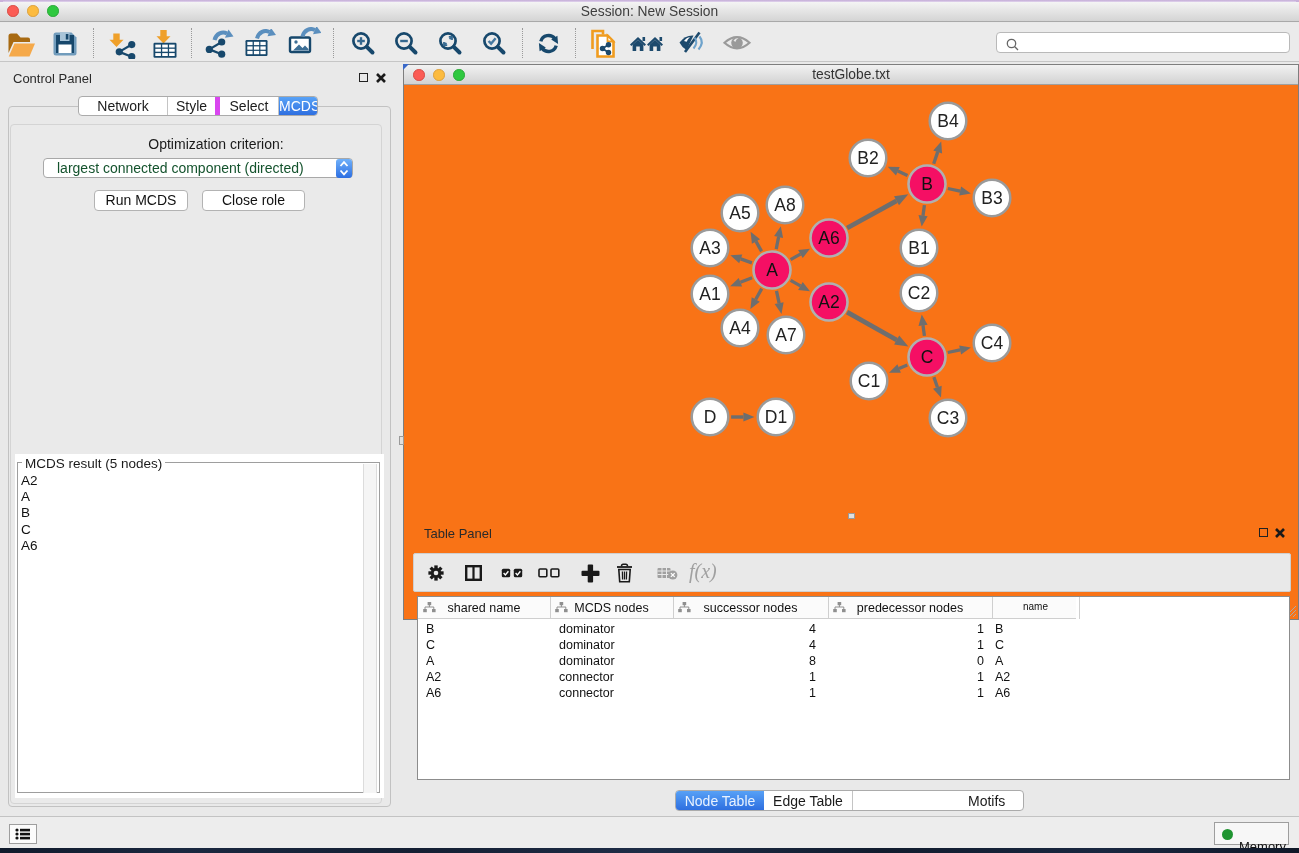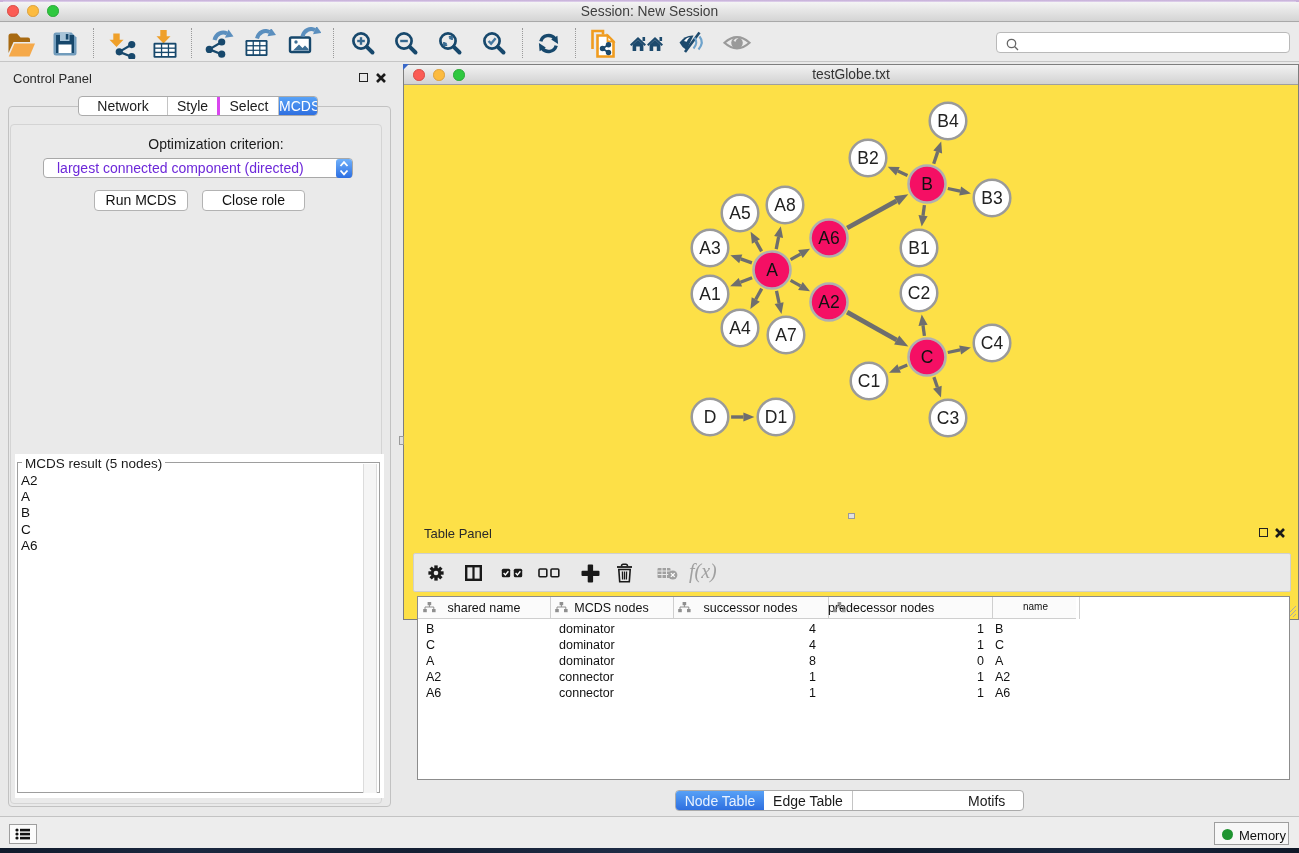--- a/index.html
+++ b/index.html
@@ -41,47 +41,47 @@
 <div class="abs" style="left:359px;top:73px;width:9px;height:9px;border:1.6px solid #222;"></div>
 <svg class="abs" style="left:375px;top:72px;" width="12" height="12">
     <path d="M2 2 L10 10 M10 2 L2 10" stroke="#1a1a1a" stroke-width="2.6"></path>
   </svg>
 
 <div class="abs" style="left:8px;top:106px;width:383px;height:701px;border:1px solid #c2c2c2;border-radius:4px;background:#e9e9e9;"></div>
 <div class="abs" style="left:10px;top:124px;width:372px;height:680px;border:1px solid #d4d4d4;border-radius:4px;background:#eaeaea;"></div>
 
 <div class="abs" style="left:78px;top:96px;height:20px;display:flex;border:1px solid #ababab;border-radius:4px;overflow:hidden;background:#fff;">
   <div style="width:89px;line-height:19px;text-align:center;font-size:14px;color:#1c1c1c;border-right:1px solid #c4c4c4;">Network</div>
-  <div style="width:52px;line-height:19px;text-align:center;font-size:14px;color:#1c1c1c;border-right:3px solid #d946ef;">Style</div>
+  <div style="width:52px;line-height:19px;text-align:center;font-size:14px;color:#1c1c1c;border-right:5px solid #d946ef;">Style</div>
   <div style="width:59px;line-height:19px;text-align:center;font-size:14px;color:#1c1c1c;border-right:1px solid #c4c4c4;">Select</div>
   <div style="width:38px;line-height:19px;text-align:center;font-size:14px;color:#fff;background:linear-gradient(#59a3f7,#2e6fe0);">MCDS</div>
 </div>
 
 <div class="abs" style="left:10px;top:136px;width:412px;text-align:center;font-size:14px;color:#1a1a1a;">Optimization criterion:</div>
 
 <div class="abs" style="left:43px;top:158px;width:310px;height:20px;background:#fff;border:1px solid #a8a8a8;border-radius:4px;">
-  <div style="position:absolute;left:13px;top:0;font-size:14px;color:#6d28d9;line-height:18px;">largest connected component (directed)</div>
+  <div style="position:absolute;left:13px;top:0;font-size:14px;color:#14532d;line-height:18px;">largest connected component (directed)</div>
   <div style="position:absolute;right:0px;top:0px;width:16px;height:18.5px;border-radius:3px;background:linear-gradient(#70b1fa,#2c6ee2);">
     <svg width="16" height="19">
         <path d="M4.5 7 L8 3.2 L11.5 7" fill="none" stroke="#fff" stroke-width="1.8"></path>
         <path d="M4.5 11.5 L8 15.3 L11.5 11.5" fill="none" stroke="#fff" stroke-width="1.8"></path>
       </svg>
   </div>
 </div>
 
 <div class="abs" style="left:94px;top:190px;width:94px;height:21px;background:#fff;border:1px solid #b3b3b3;border-radius:4px;text-align:center;font-size:14px;color:#111;line-height:19px;">Run MCDS</div>
 <div class="abs" style="left:202px;top:190px;width:103px;height:21px;background:#fff;border:1px solid #b3b3b3;border-radius:4px;text-align:center;font-size:14px;color:#111;line-height:19px;">Close role</div>
 
 <div class="abs" style="left:15px;top:454px;width:369px;height:344px;background:#fff;"></div>
 <div class="abs" style="left:17px;top:462px;width:363px;height:331px;border:1px solid #9e9e9e;"></div>
 <div class="abs" style="left:22px;top:455.5px;background:#fff;padding:0 3px;font-size:13.5px;color:#1a1a1a;">MCDS result (5 nodes)</div>
 <div class="abs" style="left:21px;top:473px;font-size:13.5px;color:#111;line-height:16.2px;">A2<br>A<br>B<br>C<br>A6</div>
 <div class="abs" style="left:363px;top:463.5px;width:14px;height:329px;background:#f5f5f5;border-left:1px solid #dcdcdc;border-right:1px solid #dcdcdc;"></div>
 
-<div class="abs" style="left:403px;top:64px;width:896px;height:556px;border:1px solid #7e7e7e;background:#fde047;text-decoration:underline;">
+<div class="abs" style="left:403px;top:64px;width:896px;height:556px;border:1px solid #7e7e7e;background:#f97316;text-decoration:underline;">
   <div style="position:absolute;left:-1px;top:-1px;width:0;height:0;border-top:6px solid #3968c8;border-right:6px solid transparent;z-index:5;"></div>
   <div style="position:absolute;left:0;top:0;width:100%;height:20px;background:linear-gradient(#f2f2f2,#d2d2d2);border-bottom:1px solid #9f9f9f;">
     <div class="abs" style="left:9px;top:4px;width:11.5px;height:11.5px;border-radius:50%;background:#fb5c55;border:0.5px solid #d84942;"></div>
     <div class="abs" style="left:29px;top:4px;width:11.5px;height:11.5px;border-radius:50%;background:#fcbb3f;border:0.5px solid #dda03a;"></div>
     <div class="abs" style="left:49px;top:4px;width:11.5px;height:11.5px;border-radius:50%;background:#2fc83f;border:0.5px solid #27a835;"></div>
     <div style="text-align:center;font-size:13.8px;color:#333;line-height:20px;">testGlobe.txt</div>
   </div>
   <svg id="graph" style="position:absolute;left:0;top:21px;" width="893" height="426" font-family="&quot;Liberation Sans&quot;, sans-serif">
 <line x1="357.6" y1="165.4" x2="352.0" y2="155.4" stroke="#6e6e6e" stroke-width="3.3"></line>
 <polygon points="346.6,145.8 356.0,153.2 347.9,157.7" fill="#6e6e6e"></polygon>
@@ -246,21 +246,21 @@
 <div class="abs" style="left:417px;top:596px;width:873px;height:184px;background:#fff;border:1px solid #8c8c8c;">
 <div style="position:absolute;left:0;top:0;width:658px;height:22px;background:#fbfbfb;border-bottom:1px solid #cfcfcf;"></div>
 <div style="position:absolute;left:132px;top:0;width:1px;height:22px;background:#cfcfcf;"></div>
 <div style="position:absolute;left:255px;top:0;width:1px;height:22px;background:#cfcfcf;"></div>
 <div style="position:absolute;left:410px;top:0;width:1px;height:22px;background:#cfcfcf;"></div>
 <div style="position:absolute;left:574px;top:0;width:1px;height:22px;background:#cfcfcf;"></div>
 <div style="position:absolute;left:661px;top:0;width:1px;height:22px;background:#cfcfcf;"></div>
 <div style="position:absolute;left:0px;top:4px;width:132px;text-align:center;font-size:12.5px;color:#111;">shared name</div>
 <div style="position:absolute;left:132px;top:4px;width:123px;text-align:center;font-size:12.5px;color:#111;">MCDS nodes</div>
 <div style="position:absolute;left:255px;top:4px;width:155px;text-align:center;font-size:12.5px;color:#111;">successor nodes</div>
-<div style="position:absolute;left:410px;top:4px;width:164px;text-align:left;font-size:12.5px;color:#111;">predecessor nodes</div>
+<div style="position:absolute;left:410px;top:4px;width:164px;text-align:center;font-size:12.5px;color:#111;">predecessor nodes</div>
 <div style="position:absolute;left:574px;top:4px;width:87px;text-align:center;font-size:10px;color:#111;">name</div>
 <svg width="13" height="11" style="position:absolute;left:5px;top:5px;" class="s">
       <g fill="#8f8f8f">
         <rect x="4.6" y="0" width="3.6" height="3.2"></rect>
         <rect x="0.2" y="7" width="3.6" height="3.2"></rect>
         <rect x="9" y="7" width="3.6" height="3.2"></rect>
       </g>
       <g stroke="#8f8f8f" stroke-width="1">
         <path d="M6.4 3 V5 M2 7 V5 H10.8 V7" fill="none"></path>
       </g>
@@ -338,21 +338,21 @@
         <circle cx="7" cy="9" r="1.6"></circle>
         <circle cx="7" cy="13" r="1.6"></circle>
         <rect x="10" y="3.8" width="10" height="2.6"></rect>
         <rect x="10" y="7.8" width="10" height="2.6"></rect>
         <rect x="10" y="11.8" width="10" height="2.6"></rect>
       </g>
     </svg>
 </div>
 <div class="abs" style="left:1214px;top:822px;width:75px;height:23px;background:#f7f7f7;border:1px solid #9e9e9e;">
   <div style="position:absolute;left:7px;top:5.5px;width:11px;height:11px;border-radius:50%;background:#1f9431;"></div>
-  <div style="position:absolute;left:24px;top:5px;font-size:13px;color:#111;">Memory</div>
+  <div style="position:absolute;left:24px;top:16px;font-size:13px;color:#111;">Memory</div>
 </div>
 
 <div class="abs" style="left:0;top:848px;width:1299px;height:5px;background:linear-gradient(90deg,#101a2b 0%,#1a2840 14%,#141f33 32%,#1e2d47 50%,#111c2e 68%,#192740 85%,#0f1828 100%);"></div>
 
 <svg class="abs" style="left:8px;top:33px;" width="28" height="25">
     <path d="M0.5 18 V3 Q0.5 0.5 3 0.5 H9 L12.5 4.5 H20 Q22 4.5 22 6.5 V9 H5.5 L0.5 20 Z" fill="#a86a12"></path>
     <path d="M6.5 10.5 H27 L21.5 23.5 H0.8 Z" fill="#f5a94a"></path>
   </svg>
 <svg class="abs" style="left:52px;top:31px;" width="26" height="26">
     <path d="M1.5 4 Q1.5 1.5 4 1.5 H19.5 L24.5 6.5 V22 Q24.5 24.5 22 24.5 H4 Q1.5 24.5 1.5 22 Z" fill="#719cbc"></path>

